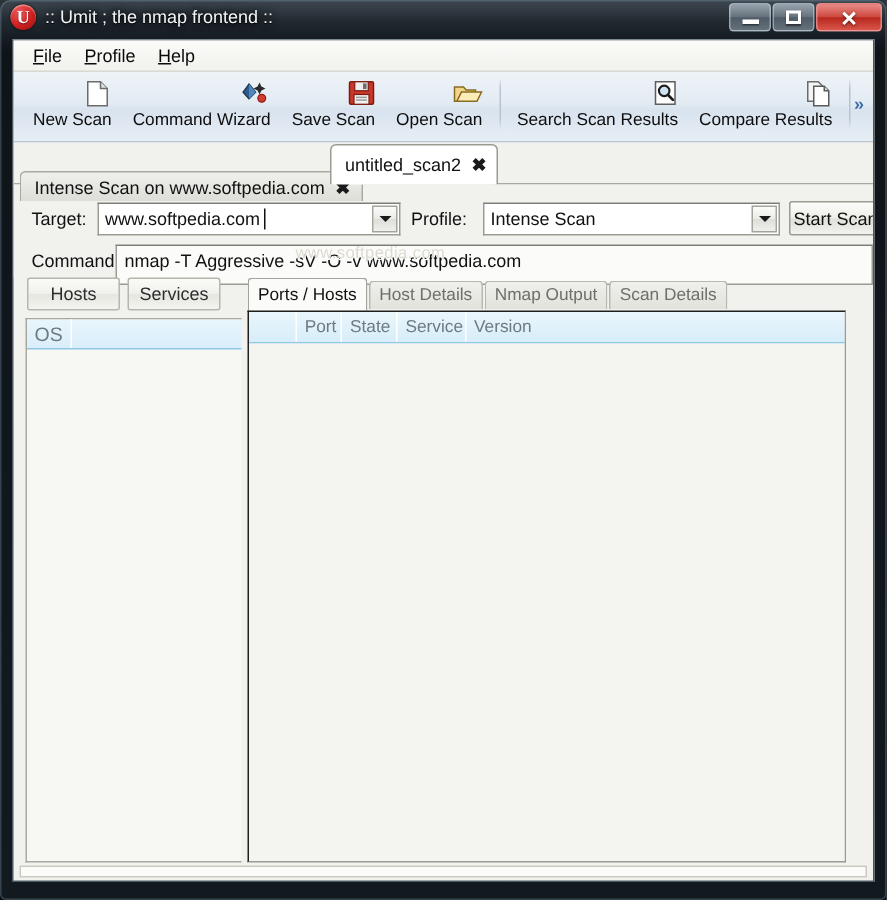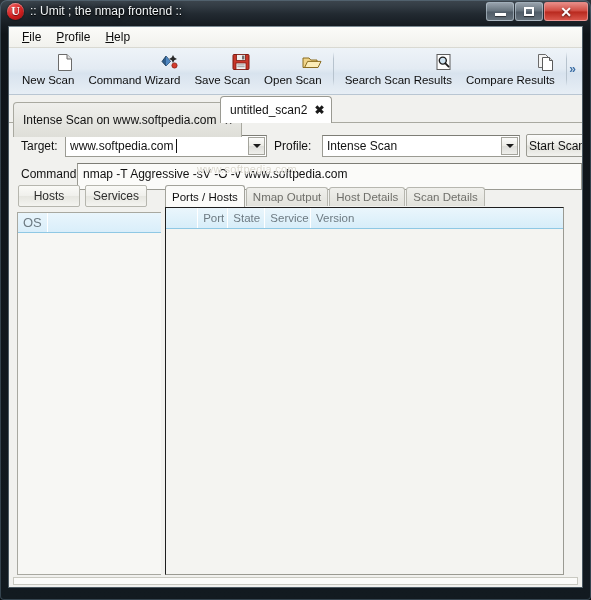--- a/index.html
+++ b/index.html
@@ -218,22 +218,22 @@
   }
   .tabstrip::after {
     content: "";
     position: absolute;
     left: 0; bottom: 0;
     width: 573px; height: 1px;
     background: #a9a9a0;
   }
   .stab {
     position: absolute;
-    top: 7px;
-    height: 35px;
+    top: 19px;
+    height: 20px;
     box-sizing: border-box;
     display: flex;
     align-items: center;
     padding: 0 7px 0 9px;
     font-size: 12px;
     color: #111;
     border: 1px solid #a9a9a0;
     border-bottom: none;
     border-radius: 4px 4px 0 0;
     background: linear-gradient(to bottom, #efefec 0%, #dedeD8 100%);
@@ -656,22 +656,22 @@
       <div class="hostgrid">
         <div class="hg-head">
           <div class="hg-col" style="width:30px;">OS</div>
         </div>
       </div>
     </div>
 
     <div class="rightpanel">
       <div class="inner-tabs">
         <div class="itab active">Ports / Hosts</div>
+        <div class="itab">Host Details</div>
         <div class="itab">Nmap Output</div>
-        <div class="itab">Host Details</div>
         <div class="itab">Scan Details</div>
       </div>
 
       <div class="portgrid">
         <div class="pg-head">
           <div class="pg-col" style="width:33px;"></div>
           <div class="pg-col" style="width:31px;">Port</div>
           <div class="pg-col" style="width:38px;">State</div>
           <div class="pg-col" style="width:47px;">Service</div>
           <div class="pg-col" style="width:260px; border-right:none;">Version</div>

